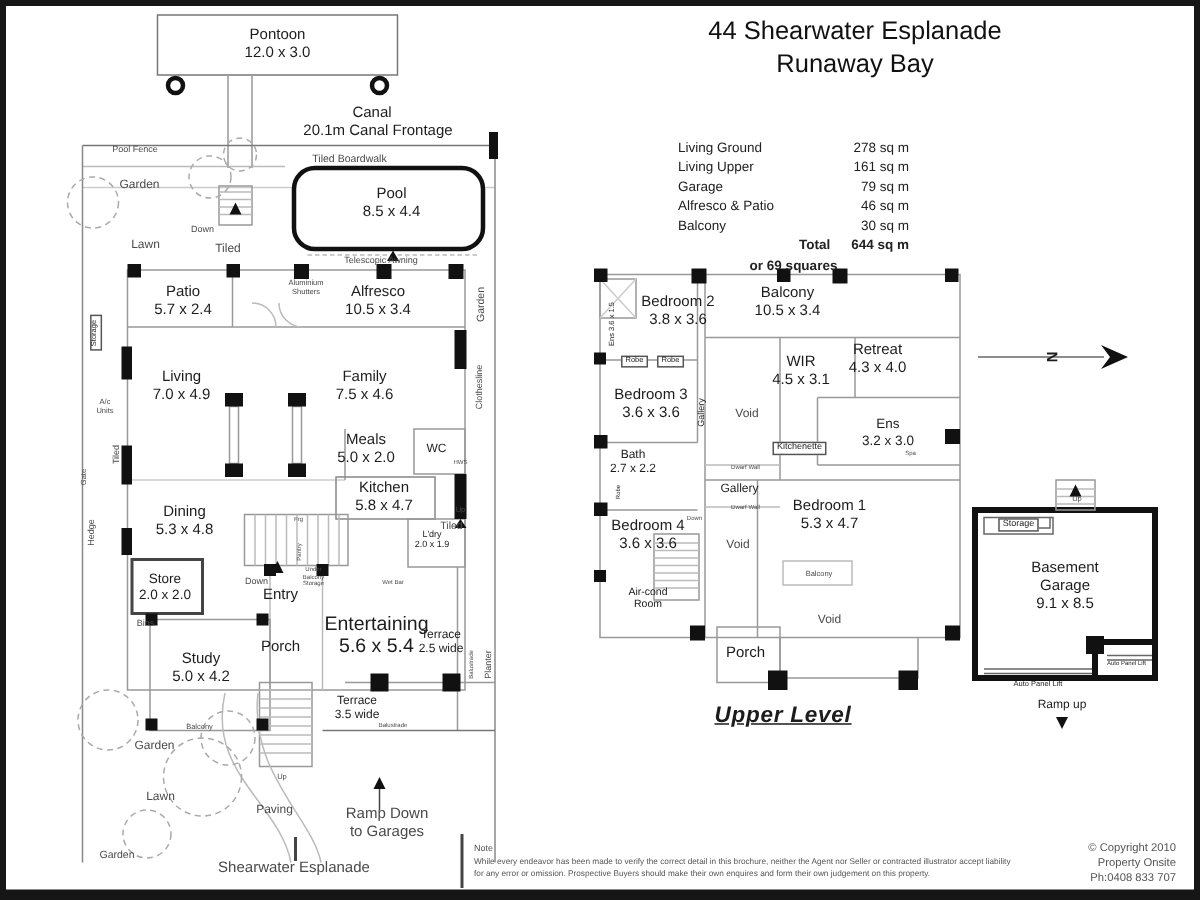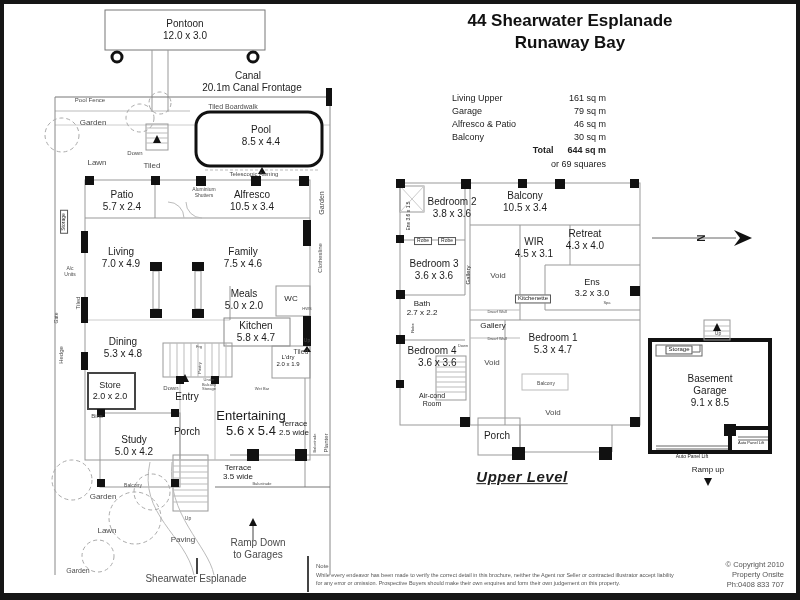--- a/index.html
+++ b/index.html
@@ -8,29 +8,29 @@
   .frame{position:absolute;inset:0;border:4px solid #161616;border-bottom:7px solid #161616;
          pointer-events:none;z-index:9;}
   svg.linework{position:absolute;left:0;top:0;z-index:1;}
   .lbl{position:absolute;transform:translate(-50%,-50%);white-space:pre-line;text-align:center;
        color:#1c1c1c;line-height:1.18;z-index:3;}
   .gray{color:#4a4a4a;}
   .rot{transform:translate(-50%,-50%) rotate(-90deg);}
   .rot90{transform:translate(-50%,-50%) rotate(90deg);}
   .box{border:1px solid #555;background:#fff;padding:0 2px;white-space:nowrap;}
   .plantitle{font-weight:bold;font-style:italic;text-decoration:underline;letter-spacing:.5px;margin-left:17px;}
-  .title{position:absolute;left:420px;top:10px;width:300px;text-align:center;font-weight:bold;
+  .title{position:absolute;left:420px;top:10px;width:300px;text-align:center;font-weight:normal;
          font-size:17px;line-height:1.3;color:#111;z-index:3;}
   .areas{position:absolute;left:452px;top:92px;width:154px;font-size:9px;color:#222;z-index:3;}
   .areas .hdr{font-weight:bold;line-height:1.5;}
   .arow{display:flex;line-height:1.45;}
   .arow .al{flex:1;}
   .arow .av{width:52px;text-align:right;}
   .tot{display:flex;justify-content:flex-end;gap:14px;font-weight:bold;line-height:1.5;align-items:flex-end;}
-  .alt{text-align:right;font-weight:normal;line-height:1.4;}
+  .alt{text-align:center;font-weight:bold;line-height:1.4;}
   .note{position:absolute;left:316px;top:562px;width:368px;font-size:5.5px;color:#555;
         line-height:1.5;z-index:3;}
   .note .nh{font-size:6px;}
   .copyright{position:absolute;left:672px;top:560px;width:112px;text-align:right;font-size:7.5px;
         color:#555;white-space:pre-line;line-height:1.3;z-index:3;}
   .plan{position:absolute;inset:0;z-index:3;pointer-events:none;}
 </style>
 </head>
 <body>
 
@@ -187,20 +187,24 @@
     <line x1="308" y1="556" x2="308" y2="592" stroke="#444" stroke-width="2"></line>
   </svg>
 
   <div class="title">
     <div>44 Shearwater Esplanade</div>
     <div>Runaway Bay</div>
   </div>
 
   <div class="areas">
     <div>
+        <div class="arow">
+          <span class="al">Living Ground</span>
+          <span class="av">278 sq m</span>
+        </div>
         <div class="arow">
           <span class="al">Living Upper</span>
           <span class="av">161 sq m</span>
         </div>
         <div class="arow">
           <span class="al">Garage</span>
           <span class="av">79 sq m</span>
         </div>
         <div class="arow">
           <span class="al">Alfresco &amp; Patio</span>
@@ -318,21 +322,21 @@
       <div class="lbl box" style="left: 533px; top: 299px; font-size: 6px;">Kitchenette</div>
       <div class="lbl gray" style="left: 607px; top: 303px; font-size: 4px;">Spa</div>
       <div class="lbl" style="left: 422px; top: 308px; font-size: 8px;">Bath
 2.7 x 2.2</div>
       <div class="lbl gray" style="left: 497px; top: 312px; font-size: 4px;">Dwarf Wall</div>
       <div class="lbl" style="left: 493px; top: 326px; font-size: 8px;">Gallery</div>
       <div class="lbl gray" style="left: 497px; top: 339px; font-size: 4px;">Dwarf Wall</div>
       <div class="lbl" style="left: 553px; top: 344px; font-size: 10px;">Bedroom 1
 5.3 x 4.7</div>
       <div class="lbl rot" style="left: 413px; top: 328px; font-size: 4px;">Robe</div>
-      <div class="lbl" style="left: 432px; top: 357px; font-size: 10px; text-align: right;">Bedroom 4
+      <div class="lbl" style="left: 432px; top: 357px; font-size: 10px;">Bedroom 4
 3.6 x 3.6</div>
       <div class="lbl gray" style="left: 463px; top: 346px; font-size: 4px;">Down</div>
       <div class="lbl gray" style="left: 492px; top: 363px; font-size: 8px;">Void</div>
       <div class="lbl gray" style="left: 546px; top: 384px; font-size: 5px;">Balcony</div>
       <div class="lbl" style="left: 432px; top: 400px; font-size: 7px;">Air-cond
 Room</div>
       <div class="lbl gray" style="left: 553px; top: 413px; font-size: 8px;">Void</div>
       <div class="lbl" style="left: 497px; top: 436px; font-size: 10px;">Porch</div>
       <div class="lbl plantitle" style="left: 505px; top: 477px; font-size: 15px;">Upper Level</div>
     </div>

